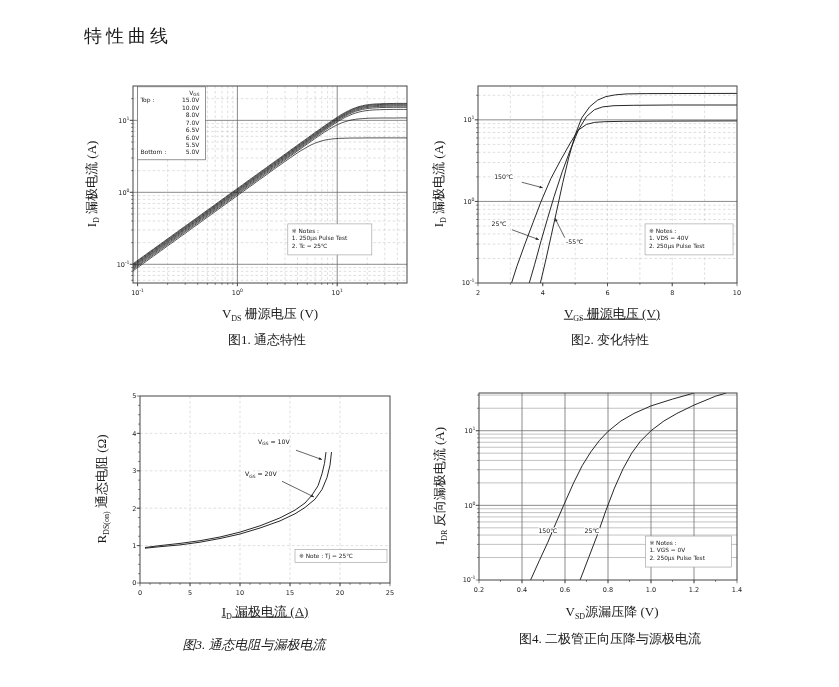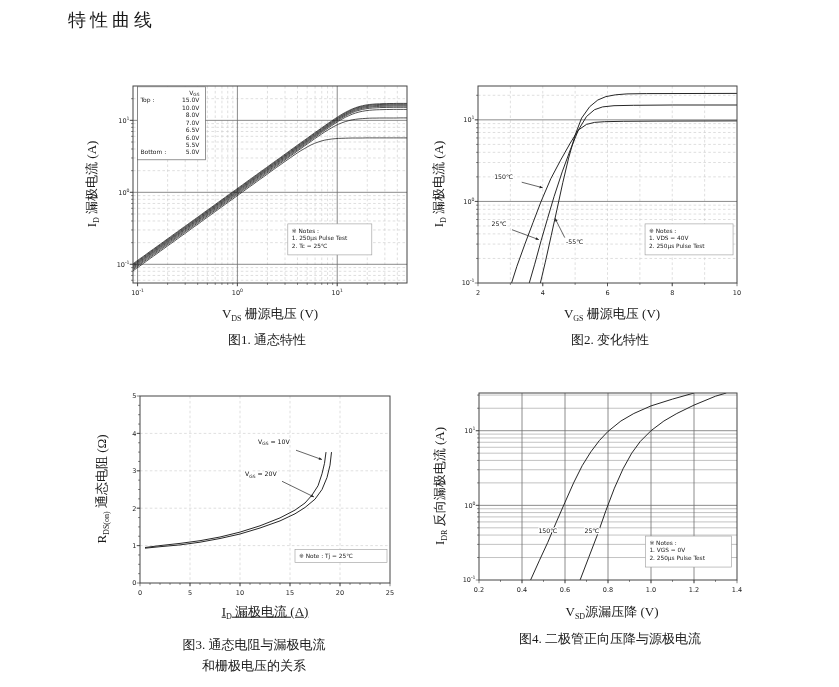--- a/index.html
+++ b/index.html
@@ -1,20 +1,20 @@
 <!DOCTYPE html>
 <html><head>
 <meta charset="utf-8">
 <style>
   html,body{margin:0;padding:0;}
   body{
     width:839px;height:687px;position:relative;background:#ffffff;
     font-family:"Liberation Serif","DejaVu Serif",serif;color:#1a1a1a;overflow:hidden;
   }
-  .title{position:absolute;left:68px;top:8px;font-size:18px;font-weight:400;letter-spacing:4px;margin:0;}
+  .title{position:absolute;left:68px;top:8px;font-size:18px;font-weight:400;letter-spacing:4px;margin:16px;}
   svg.plot{position:absolute;}
   svg text{font-family:"DejaVu Sans","Liberation Sans",sans-serif;}
   .ylab,.xlab{position:absolute;white-space:nowrap;font-size:13px;color:#1a1a1a;}
   .ylab{transform:translate(-50%,-50%) rotate(-90deg);}
   .xlab{transform:translate(-50%,-50%);}
   sub{font-size:0.62em;}
   .cap{position:absolute;transform:translateX(-50%);text-align:center;font-size:13px;line-height:21px;white-space:nowrap;}
 </style>
 </head>
 <body>
@@ -252,21 +252,21 @@
       <line x1="72.70625000000001" y1="102.21250922073187" x2="93.75" y2="107.77678971545757" stroke="#222" stroke-width="0.7"></line>
       <polygon points="93.75,107.77678971545757 90.37506541303607,108.18887773240861 91.01982960532291,105.75042113693372" fill="#222"></polygon>
       <text x="42.5975" y="145.98194182147157" font-size="6.2" fill="#111" text-anchor="start" stroke="#fff" stroke-width="2.4" paint-order="stroke">25℃</text>
       <line x1="62.99374999999999" y1="149.7145816239055" x2="89.865" y2="159.64492664264822" stroke="#222" stroke-width="0.7"></line>
       <polygon points="89.865,159.64492664264822 86.46615032972322,159.73336260173394 87.34046593515545,157.36748778387735" fill="#222"></polygon>
       <text x="117.05999999999999" y="164.0791202897742" font-size="6.2" fill="#111" text-anchor="start" stroke="#fff" stroke-width="2.4" paint-order="stroke">-55℃</text>
       <line x1="115.76499999999999" y1="157.6199577137197" x2="106.0525" y2="138.36112397997266" stroke="#222" stroke-width="0.7"></line>
       <polygon points="106.0525,138.36112397997266 108.60031916398643,140.61248301567164 106.34824155857672,141.7482373424881" fill="#222"></polygon>
     </svg>
   <div class="ylab" style="left:439px;top:184px;"><span>I</span><sub>D</sub><span> 漏极电流 (A)</span></div>
-  <div class="xlab" style="left:612px;top:314px;"><span>V</span><sub>GS</sub><span> 栅源电压 (V)</span></div>
+  <div class="xlab" style="left:612px;top:314px;text-decoration:underline;"><span>V</span><sub>GS</sub><span> 栅源电压 (V)</span></div>
   <div class="cap" style="left:610px;top:329px;">
       <div>图2. 变化特性</div>
     </div>
 </div>
 
 <div>
   <svg id="fig3" class="plot" width="287" height="210" style="left:111px;top:390px;">
       <line x1="79" y1="6" x2="79" y2="193" stroke="#c9c9c9" stroke-width="0.6" stroke-dasharray="2.6,2.3"></line>
       <line x1="129" y1="6" x2="129" y2="193" stroke="#c9c9c9" stroke-width="0.6" stroke-dasharray="2.6,2.3"></line>
       <line x1="179" y1="6" x2="179" y2="193" stroke="#c9c9c9" stroke-width="0.6" stroke-dasharray="2.6,2.3"></line>
@@ -354,23 +354,22 @@
       <text x="188" y="168.34" font-size="5.8" fill="#222">※ Note : Tj = 25℃</text>
       <text x="147" y="53.872000000000014" font-size="6.2" fill="#111" text-anchor="start" stroke="#fff" stroke-width="2.4" paint-order="stroke"><tspan>V</tspan><tspan dy="1.5" font-size="4.4">GS</tspan><tspan dy="-1.5"> = 10V</tspan></text>
       <line x1="185" y1="60.23000000000002" x2="211" y2="69.58000000000001" stroke="#222" stroke-width="0.7"></line>
       <polygon points="211,69.58000000000001 207.60205678017937,69.69824497822331 208.45558689054644,67.32479226490311" fill="#222"></polygon>
       <text x="134" y="86.40999999999998" font-size="6.2" fill="#111" text-anchor="start" stroke="#fff" stroke-width="2.4" paint-order="stroke"><tspan>V</tspan><tspan dy="1.5" font-size="4.4">GS</tspan><tspan dy="-1.5"> = 20V</tspan></text>
       <line x1="171" y1="91.27199999999999" x2="203" y2="106.98" stroke="#222" stroke-width="0.7"></line>
       <polygon points="203,106.98 199.60989751518653,106.72076045351525 200.72132732189905,104.45657953838915" fill="#222"></polygon>
     </svg>
   <div class="ylab" style="left:102px;top:489px;"><span>R</span><sub>DS(on)</sub><span> 通态电阻 (Ω)</span></div>
   <div class="xlab" style="left:265px;top:612px;text-decoration:underline;"><span>I</span><sub>D</sub><span> 漏极电流 (A)</span></div>
-  <div class="cap" style="left:254px;top:634px;">
+  <div class="cap" style="left:254px;top:634px;font-style:italic;">
       <div>图3. 通态电阻与漏极电流</div>
-      <div>和栅极电压的关系</div>
     </div>
 </div>
 
 <div>
   <svg id="fig4" class="plot" width="295" height="210" style="left:450px;top:387px;">
       <line x1="29" y1="170.52924588294812" x2="287" y2="170.52924588294812" stroke="#9a9a9a" stroke-width="0.6"></line>
       <line x1="29" y1="157.3846973615472" x2="287" y2="157.3846973615472" stroke="#9a9a9a" stroke-width="0.6"></line>
       <line x1="29" y1="148.05849176589624" x2="287" y2="148.05849176589624" stroke="#9a9a9a" stroke-width="0.6"></line>
       <line x1="29" y1="140.82452470231135" x2="287" y2="140.82452470231135" stroke="#9a9a9a" stroke-width="0.6"></line>
       <line x1="29" y1="134.91394324449533" x2="287" y2="134.91394324449533" stroke="#9a9a9a" stroke-width="0.6"></line>

